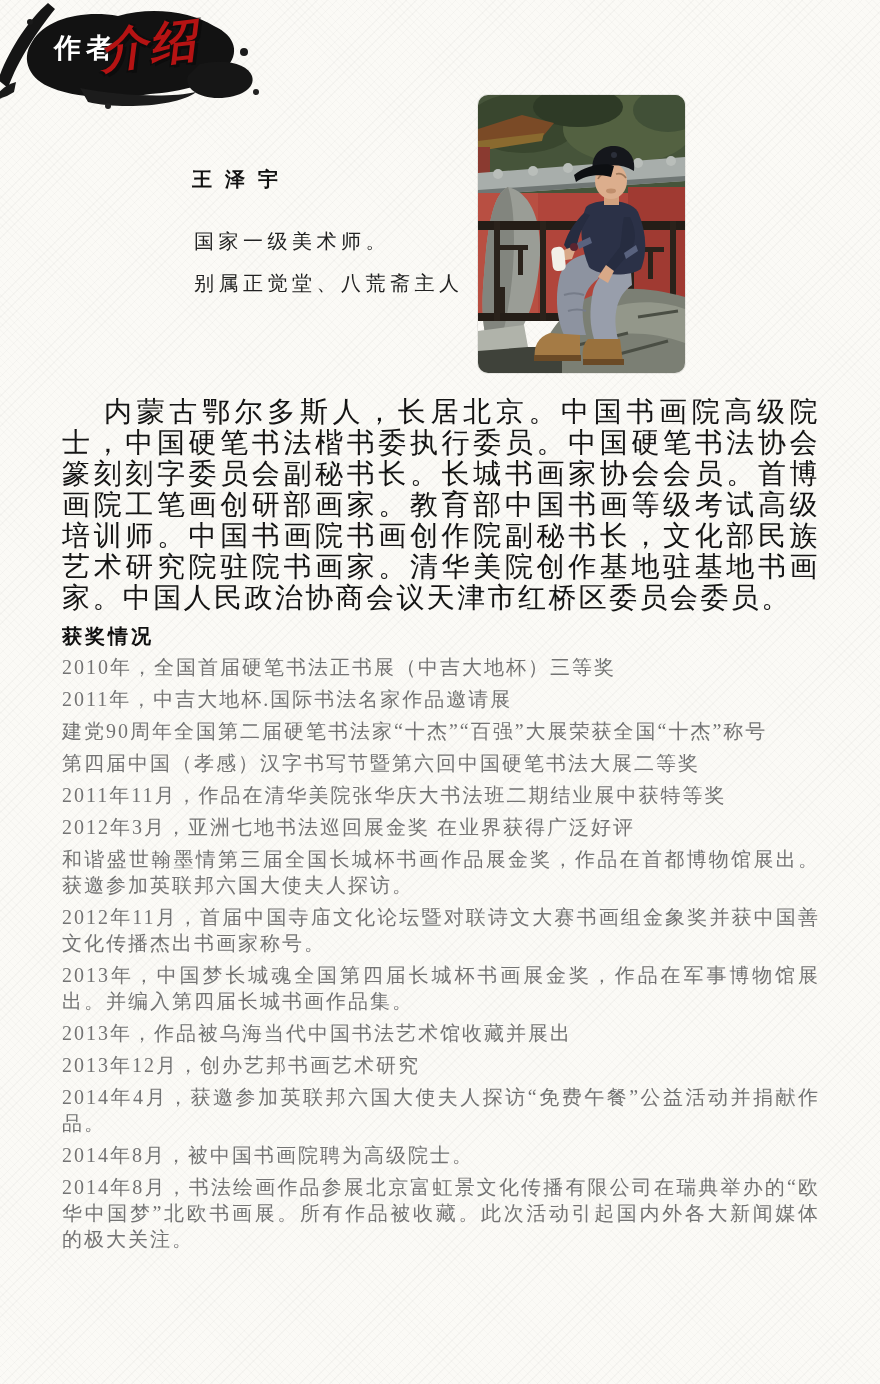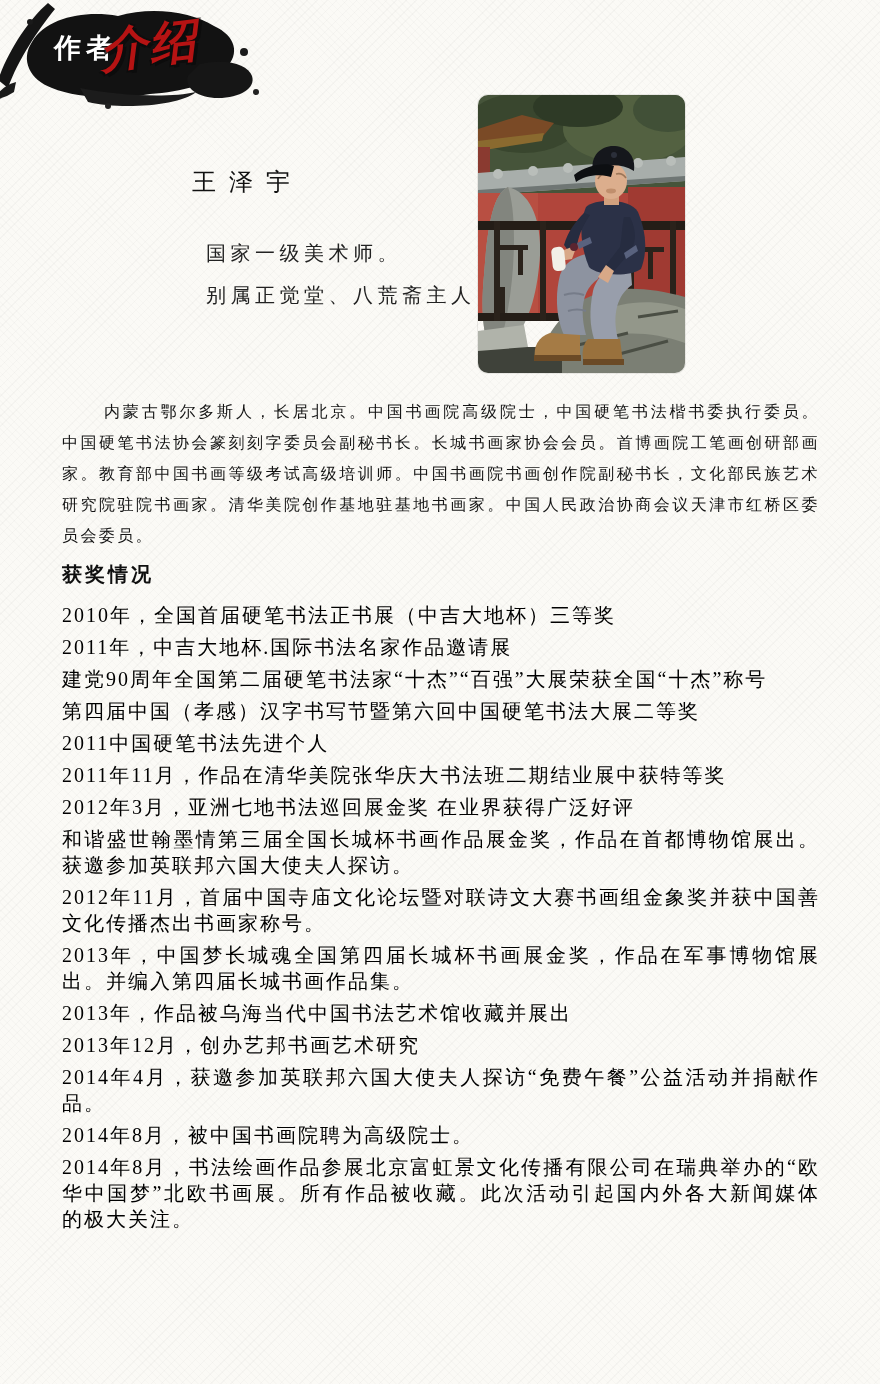--- a/index.html
+++ b/index.html
@@ -22,41 +22,41 @@
   }
   .title-red{
     position:absolute;left:100px;top:14px;
     color:#b51313;font-size:47px;font-weight:700;font-style:italic;
     transform:rotate(-7deg);letter-spacing:2px;
     text-shadow:3px 3px 0 #0c0c0c,-2px 2px 0 rgba(12,12,12,.85),2px -1px 0 rgba(12,12,12,.6);
   }
   
   .name{
     position:absolute;left:192px;top:166px;margin:0;
-    font-size:24px;font-weight:400;letter-spacing:13px;color:#111;
+    font-size:20px;font-weight:700;letter-spacing:13px;color:#111;
   }
-  .ptitle{position:absolute;margin:16px;font-size:20px;letter-spacing:4.5px;color:#222;}
+  .ptitle{position:absolute;margin:4px;font-size:20px;letter-spacing:4.5px;color:#222;}
   .ptitle1{left:190px;top:224px;}
   .ptitle2{left:190px;top:266px;}
   .photo{
     position:absolute;left:478px;top:95px;width:207px;height:278px;
     border-radius:10px;overflow:hidden;box-shadow:0 0 0 1px rgba(0,0,0,0.07);
   }
   
   .content{position:absolute;left:62px;top:396px;width:758px;}
   .bio{
-    margin:0;font-size:16px;line-height:31px;letter-spacing:2.4px;
+    margin:0;font-size:28px;line-height:31px;letter-spacing:2.4px;
     text-align:justify;text-justify:inter-character;text-indent:42px;color:#141414;
   }
   .awards-heading{
-    margin:10px 0 14px 0;font-size:20px;font-weight:700;letter-spacing:3px;color:#0f0f0f;
+    margin:10px 0 4px 0;font-size:20px;font-weight:700;letter-spacing:3px;color:#0f0f0f;
   }
   .award-item{
     font-size:20px;line-height:26px;letter-spacing:2px;margin-bottom:6px;
-    text-align:justify;text-justify:inter-character;color:#000000;
+    text-align:justify;text-justify:inter-character;color:#737373;
   }
 </style>
 </head>
 <body>
 
 <div class="header">
   <svg width="360" height="120" viewBox="0 0 360 120">
 
     <path d="M-2,80 C8,52 28,20 48,3 L55,9 C38,30 18,60 8,88 Z" fill="#151515"></path>
     <path d="M-4,96 C2,88 8,84 16,82 L14,92 C8,96 2,98 -4,100 Z" fill="#1a1a1a"></path>
@@ -160,21 +160,20 @@
 </div>
 
 <div class="content">
   <p class="bio">内蒙古鄂尔多斯人，长居北京。中国书画院高级院士，中国硬笔书法楷书委执行委员。中国硬笔书法协会篆刻刻字委员会副秘书长。长城书画家协会会员。首博画院工笔画创研部画家。教育部中国书画等级考试高级培训师。中国书画院书画创作院副秘书长，文化部民族艺术研究院驻院书画家。清华美院创作基地驻基地书画家。中国人民政治协商会议天津市红桥区委员会委员。</p>
   <h2 class="awards-heading">获奖情况</h2>
   <div>
       <div class="award-item">2010年，全国首届硬笔书法正书展（中吉大地杯）三等奖</div>
       <div class="award-item">2011年，中吉大地杯.国际书法名家作品邀请展</div>
       <div class="award-item">建党90周年全国第二届硬笔书法家“十杰”“百强”大展荣获全国“十杰”称号</div>
       <div class="award-item">第四届中国（孝感）汉字书写节暨第六回中国硬笔书法大展二等奖</div>
-      <div class="award-item">2011中国硬笔书法先进个人</div>
       <div class="award-item">2011年11月，作品在清华美院张华庆大书法班二期结业展中获特等奖</div>
       <div class="award-item">2012年3月，亚洲七地书法巡回展金奖 在业界获得广泛好评</div>
       <div class="award-item">和谐盛世翰墨情第三届全国长城杯书画作品展金奖，作品在首都博物馆展出。获邀参加英联邦六国大使夫人探访。</div>
       <div class="award-item">2012年11月，首届中国寺庙文化论坛暨对联诗文大赛书画组金象奖并获中国善文化传播杰出书画家称号。</div>
       <div class="award-item">2013年，中国梦长城魂全国第四届长城杯书画展金奖，作品在军事博物馆展出。并编入第四届长城书画作品集。</div>
       <div class="award-item">2013年，作品被乌海当代中国书法艺术馆收藏并展出</div>
       <div class="award-item">2013年12月，创办艺邦书画艺术研究</div>
       <div class="award-item">2014年4月，获邀参加英联邦六国大使夫人探访“免费午餐”公益活动并捐献作品。</div>
       <div class="award-item">2014年8月，被中国书画院聘为高级院士。</div>
       <div class="award-item">2014年8月，书法绘画作品参展北京富虹景文化传播有限公司在瑞典举办的“欧华中国梦”北欧书画展。所有作品被收藏。此次活动引起国内外各大新闻媒体的极大关注。</div>

